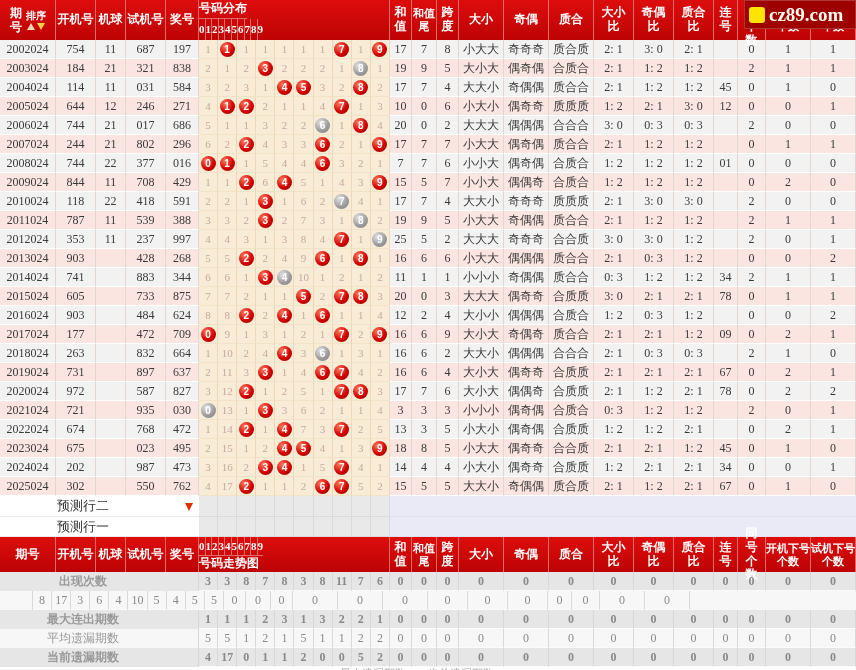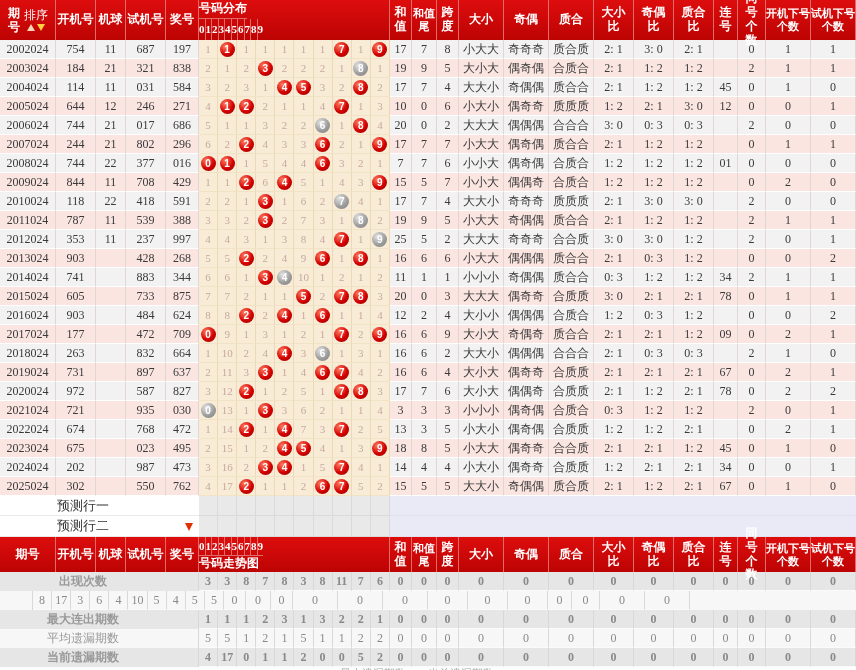--- a/index.html
+++ b/index.html
@@ -27,21 +27,21 @@
   .digit-row{display:flex;flex:1;}
   .digit-cell{flex:1;display:flex;align-items:center;justify-content:center;border-right:1px solid #e46a6a;
               font-size:11px;font-weight:bold;color:#fff;box-sizing:border-box;}
   .digit-cell:last-child{border-right:none;}
   .hdr2 .digit-top{border-bottom:1px solid #e46a6a;}
   .hdr2 .dist-title{border-bottom:none;height:16px;}
   
   .phwrap{display:flex;align-items:center;justify-content:center;gap:3px;width:100%;}
   .ph{display:inline-block;width:14px;word-break:break-all;line-height:1.2;}
   .sort-wrap{display:flex;flex-direction:column;align-items:center;}
-  .sort-label{font-size:12px;font-weight:normal;}
+  .sort-label{font-size:10px;font-weight:bold;}
   .arrows{display:flex;gap:2px;margin-top:1px;}
   .tri-up{width:0;height:0;border-left:4px solid transparent;border-right:4px solid transparent;border-bottom:7px solid #f6d7b5;}
   .tri-dn{width:0;height:0;border-left:4px solid transparent;border-right:4px solid transparent;border-top:7px solid #ffcf45;}
   
   .logo{position:absolute;top:0;right:0;width:112px;height:29px;background:#9e0000;border:1px solid #b03434;
         display:flex;align-items:center;box-sizing:border-box;padding:0 4px;gap:4px;z-index:6;cursor:pointer;}
   .logo-sq{width:16px;height:16px;background:#ffe400;border-radius:3px;flex:none;}
   .logo-text{font:bold 19px "Liberation Serif",serif;color:#fffdf2;white-space:nowrap;}
   
   .row{display:flex;height:19px;}
@@ -146,20 +146,24 @@
         <span class="wrap22">同号个数</span>
       </div>
     <div class="hc c-kj">
         <span class="wrap4">开机下号个数</span>
       </div>
     <div class="hc c-sj">
         <span class="wrap4">试机下号个数</span>
       </div>
   </div>
 
+  <div class="logo">
+    <span class="logo-sq"></span>
+    <span class="logo-text">cz89.com</span>
+  </div>
 
   <div>
       <div class="row gray">
         <div class="c-period lcell">2002024</div>
         <div class="c-open lcell">754</div>
         <div class="c-ball lcell">11</div>
         <div class="c-test lcell">687</div>
         <div class="c-prize lcell">197</div>
         <div class="grid-wrap">
           <div class="gcell">
@@ -1396,42 +1400,42 @@
         <div class="c-jo rcell">奇偶偶</div>
         <div class="c-zh rcell">质合质</div>
         <div class="c-dxb rcell">2: 1</div>
         <div class="c-job rcell">1: 2</div>
         <div class="c-zhb rcell">2: 1</div>
         <div class="c-lh rcell">67</div>
         <div class="c-th rcell">0</div>
         <div class="c-kj rcell">1</div>
         <div class="c-sj rcell">0</div>
       </div>
-      <div class="prow">
-        <div class="plabel">预测行一</div>
-        <div class="pprize"></div>
-        <div class="grid-wrap pgrid">
-          <div class="gcell"></div>
-          <div class="gcell"></div>
-          <div class="gcell"></div>
-          <div class="gcell"></div>
-          <div class="gcell"></div>
-          <div class="gcell"></div>
-          <div class="gcell"></div>
-          <div class="gcell"></div>
-          <div class="gcell"></div>
-          <div class="gcell"></div>
-        </div>
-        <div class="pright"></div>
-      </div>
       <div class="prow p2">
         <div class="plabel">预测行二</div>
         <div class="pprize">
           <span class="red-arrow"></span>
         </div>
+        <div class="grid-wrap pgrid">
+          <div class="gcell"></div>
+          <div class="gcell"></div>
+          <div class="gcell"></div>
+          <div class="gcell"></div>
+          <div class="gcell"></div>
+          <div class="gcell"></div>
+          <div class="gcell"></div>
+          <div class="gcell"></div>
+          <div class="gcell"></div>
+          <div class="gcell"></div>
+        </div>
+        <div class="pright"></div>
+      </div>
+      <div class="prow">
+        <div class="plabel">预测行一</div>
+        <div class="pprize"></div>
         <div class="grid-wrap pgrid">
           <div class="gcell"></div>
           <div class="gcell"></div>
           <div class="gcell"></div>
           <div class="gcell"></div>
           <div class="gcell"></div>
           <div class="gcell"></div>
           <div class="gcell"></div>
           <div class="gcell"></div>
           <div class="gcell"></div>

